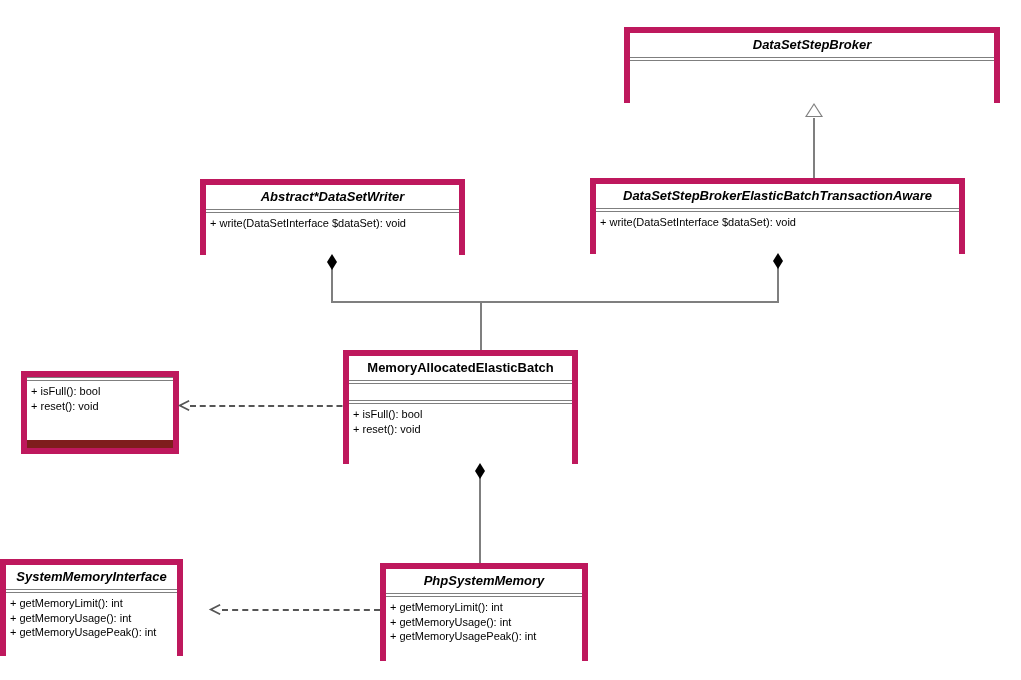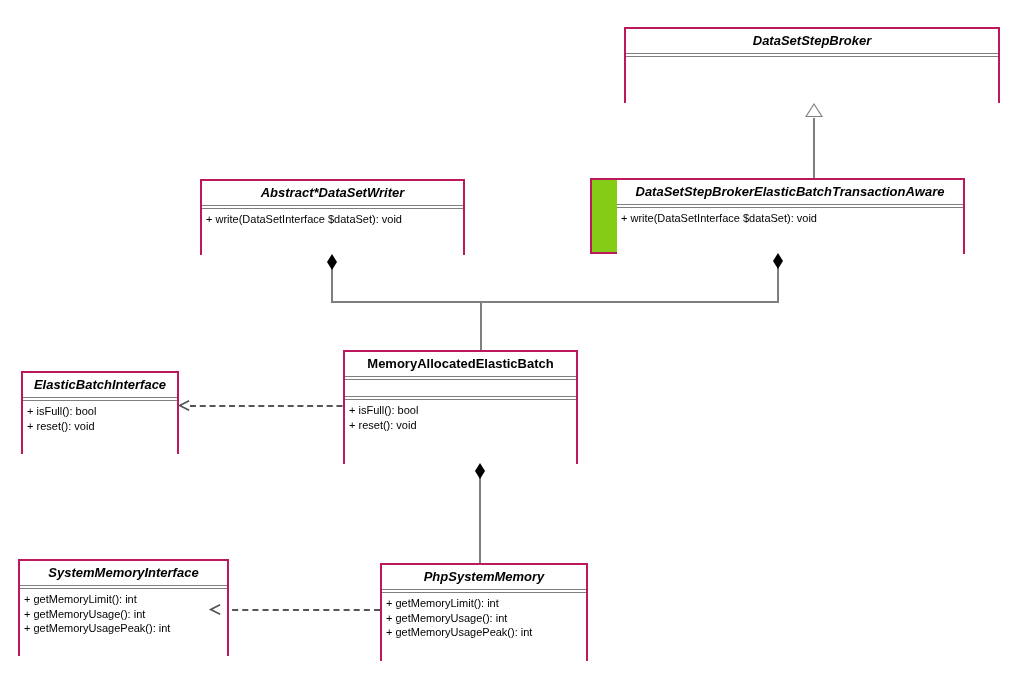--- a/index.html
+++ b/index.html
@@ -19,22 +19,22 @@
   #canvas {
     position: absolute;
     left: 0; top: 0;
     width: 1021px;
     height: 680px;
   }
   
   .uml-class {
     position: absolute;
     box-sizing: border-box;
-    background: #84cc16;
-    border: 2px solid #be185d;
+    background: #7f1d1d;
+    border: 6px solid #be185d;
     z-index: 5;
   }
   .uml-title {
     box-sizing: border-box;
     text-align: center;
     font-size: 13px;
     font-weight: bold;
     line-height: 1;
     padding: 5px 6px 6px 6px;
     white-space: nowrap;
@@ -151,49 +151,48 @@
   </div>
 
   <div class="uml-class" style="left:200px; top:179px; width:265px; height:76px;">
     <div class="uml-title italic">Abstract*DataSetWriter</div>
     <div class="uml-sep"></div>
     <div class="uml-compartment" style="height:52px;">
       <div class="uml-member">+ write(DataSetInterface $dataSet): void</div>
     </div>
   </div>
 
-  <div class="uml-class" style="left:590px; top:178px; width:375px; height:76px;padding-left:25px;">
+  <div class="uml-class" style="left:590px; top:178px; width:375px; height:76px;">
     <div class="uml-title italic">DataSetStepBrokerElasticBatchTransactionAware</div>
     <div class="uml-sep"></div>
     <div class="uml-compartment" style="height:52px;">
       <div class="uml-member">+ write(DataSetInterface $dataSet): void</div>
     </div>
   </div>
 
   <div class="uml-class" style="left:343px; top:350px; width:235px; height:114px;">
     <div class="uml-title">MemoryAllocatedElasticBatch</div>
     <div class="uml-sep"></div>
     <div class="uml-compartment empty" style="height:16px;"></div>
     <div class="uml-sep"></div>
     <div class="uml-compartment" style="height:68px;">
       <div class="uml-member">+ isFull(): bool</div>
       <div class="uml-member">+ reset(): void</div>
     </div>
   </div>
 
   <div class="uml-class" style="left:21px; top:371px; width:158px; height:83px;">
-    <div class="uml-title italic">ElasticBatchInterface</div>
     <div class="uml-sep"></div>
     <div class="uml-compartment" style="height:59px;">
       <div class="uml-member">+ isFull(): bool</div>
       <div class="uml-member">+ reset(): void</div>
     </div>
   </div>
 
-  <div class="uml-class" style="left:18px; top:559px; width:211px; height:97px;">
+  <div class="uml-class" style="left:0; top:559px; width:183px; height:97px;">
     <div class="uml-title italic">SystemMemoryInterface</div>
     <div class="uml-sep"></div>
     <div class="uml-compartment" style="height:73px;">
       <div class="uml-member">+ getMemoryLimit(): int</div>
       <div class="uml-member">+ getMemoryUsage(): int</div>
       <div class="uml-member">+ getMemoryUsagePeak(): int</div>
     </div>
   </div>
 
   <div class="uml-class" style="left:380px; top:563px; width:208px; height:98px;">

